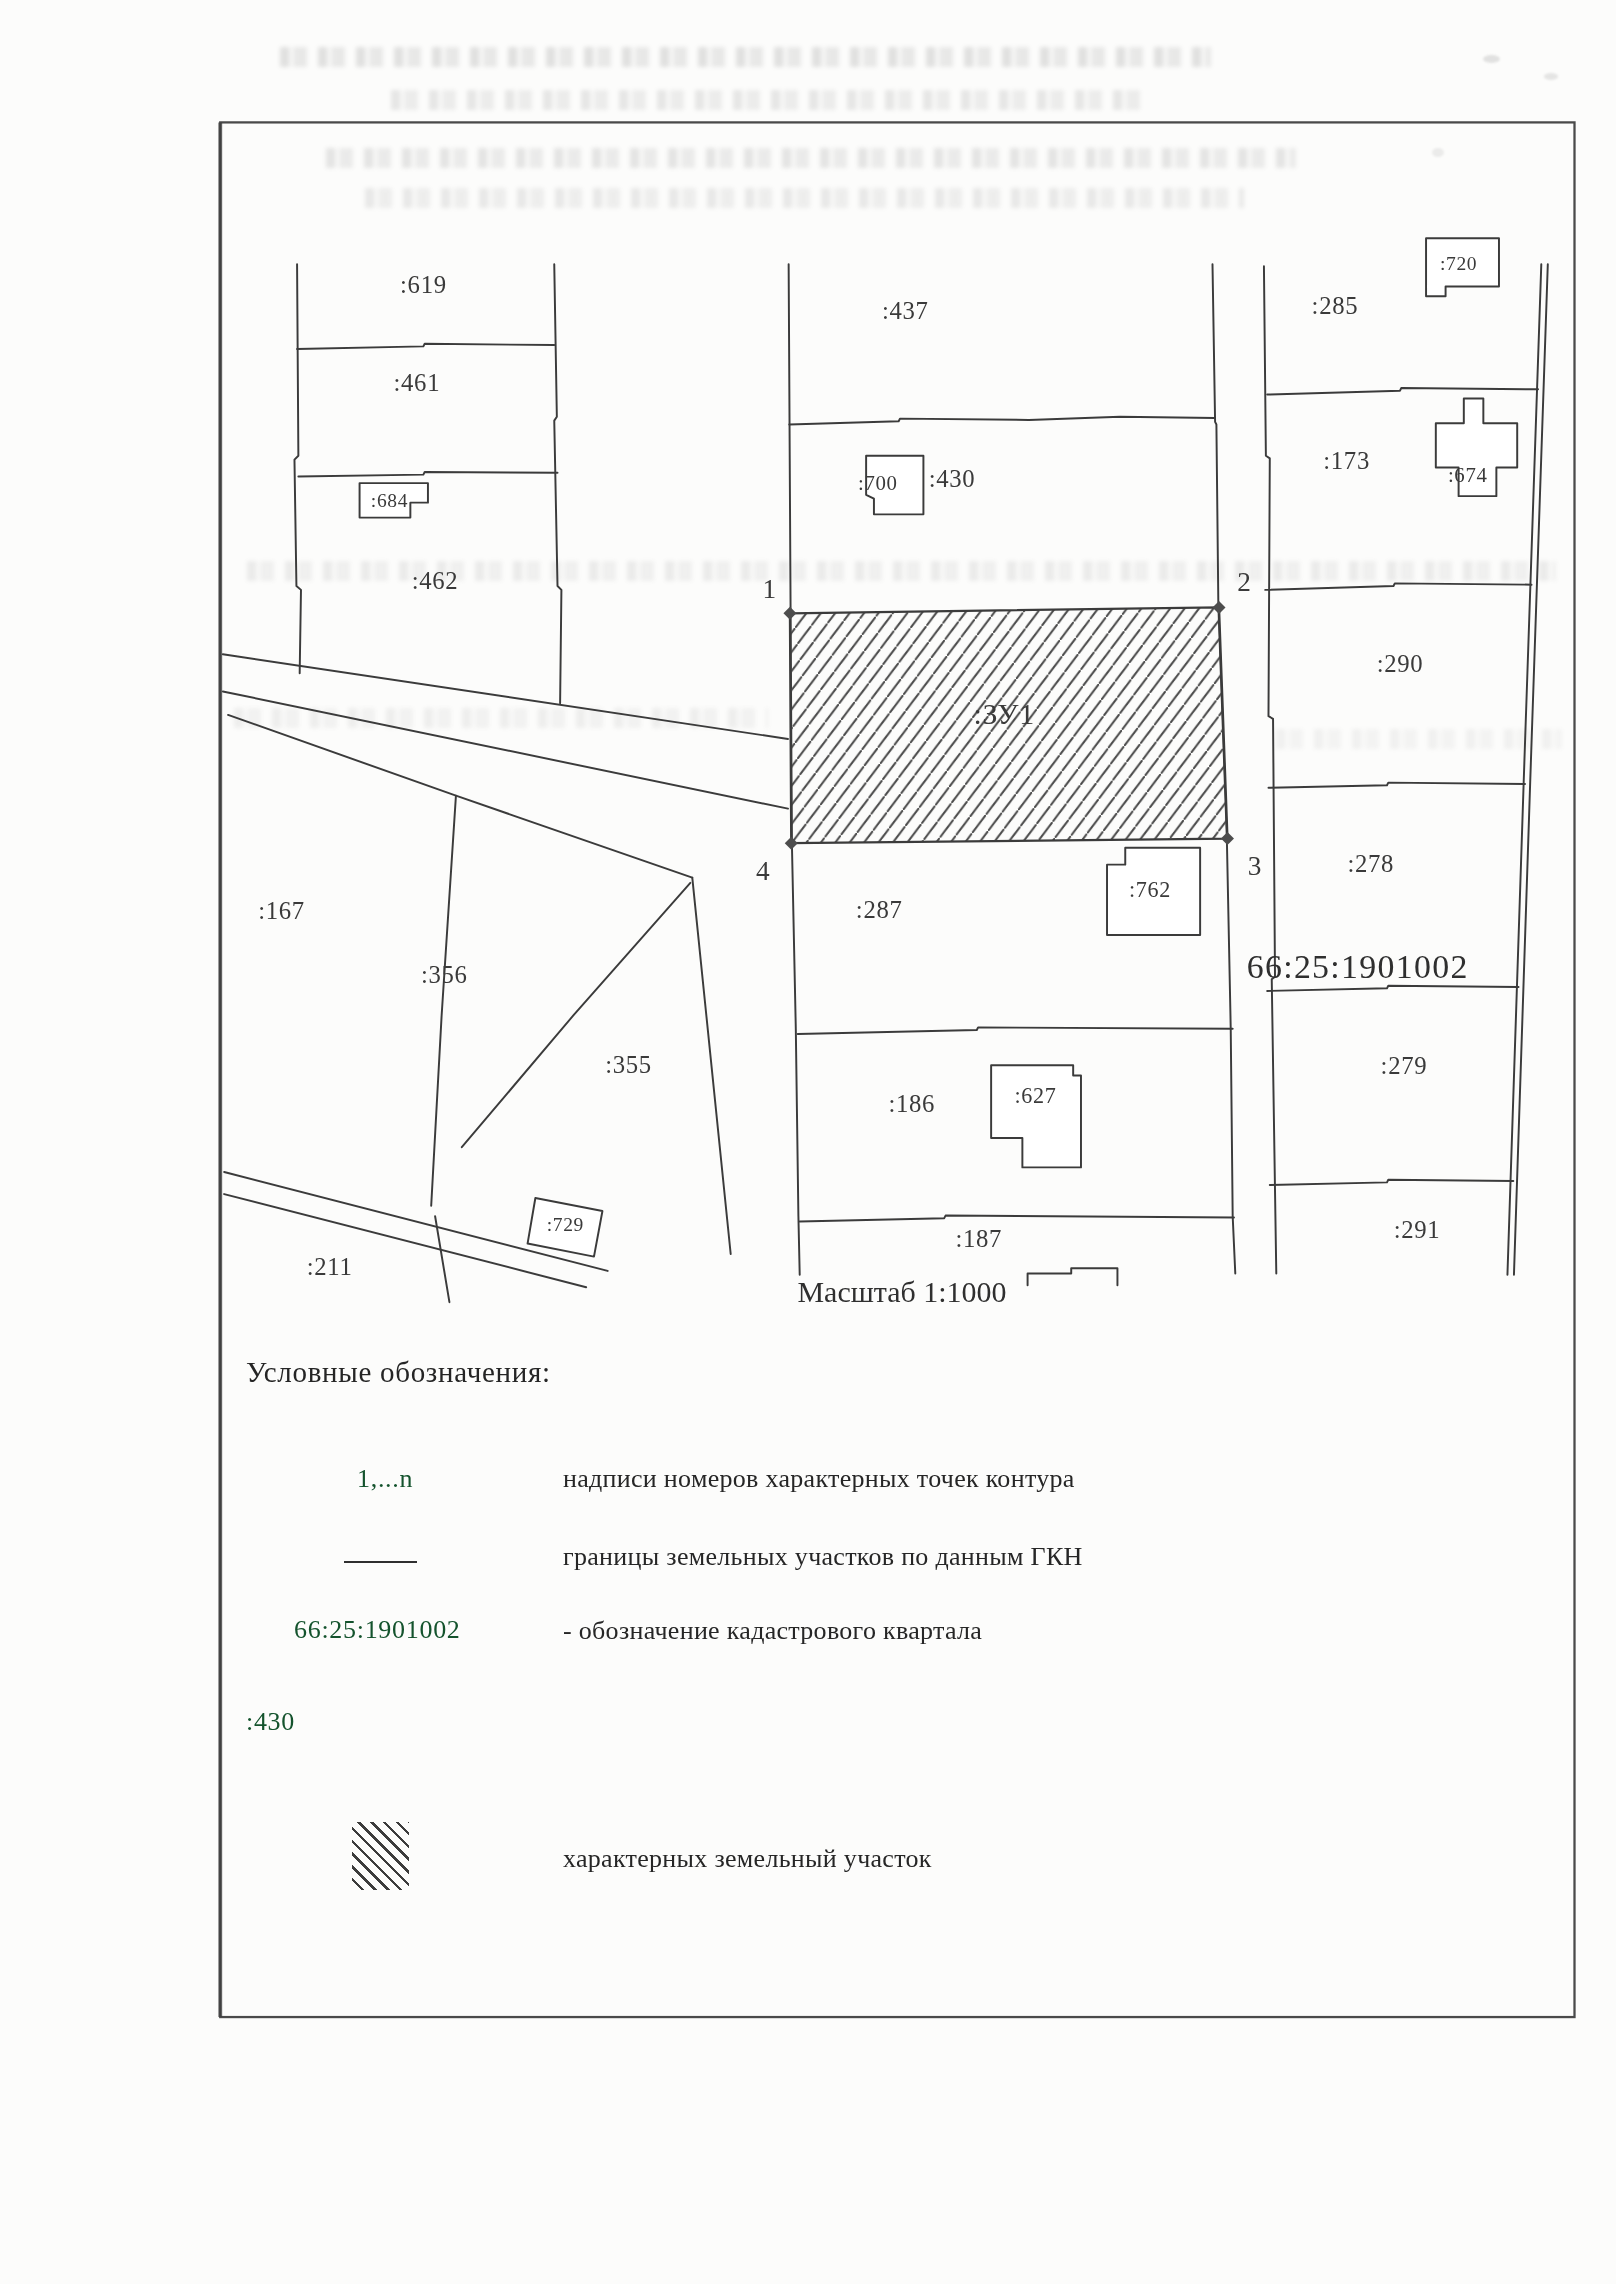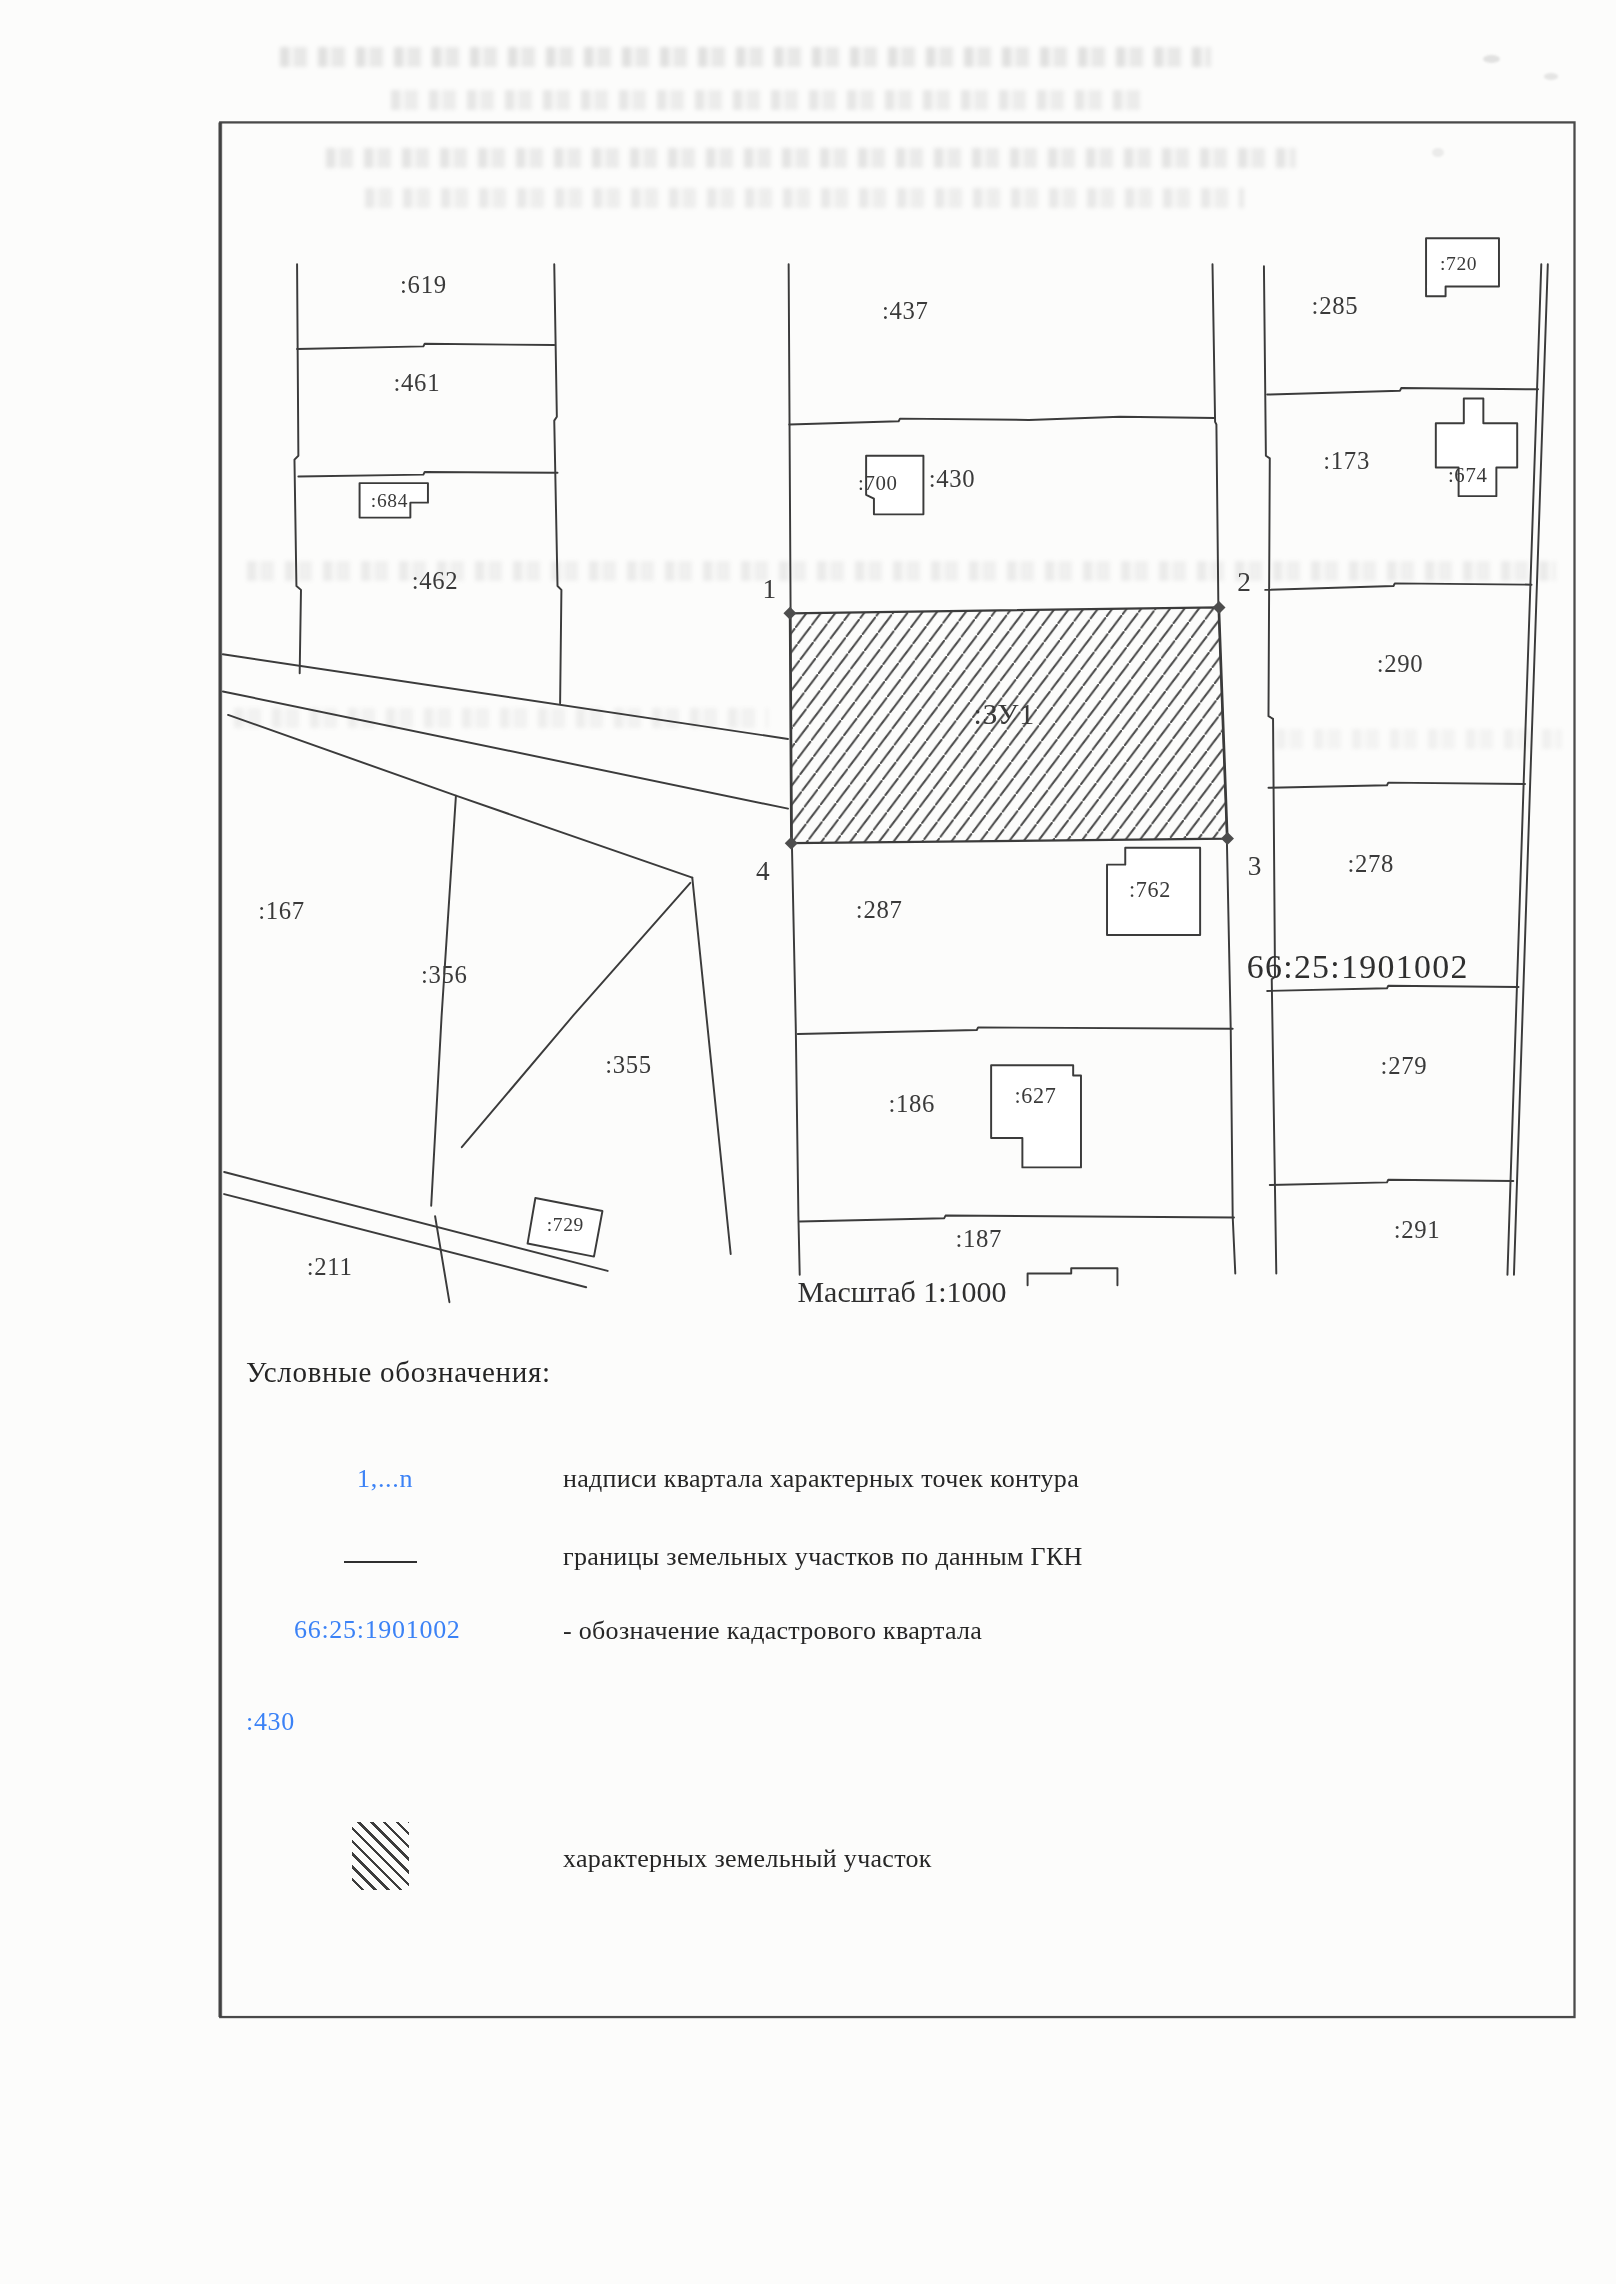--- a/index.html
+++ b/index.html
@@ -35,21 +35,21 @@
   .legend-heading{
     position:absolute;left:246px;top:1356px;
     font-size:29px;font-weight:normal;color:#252525;letter-spacing:0.7px;
   }
   .legend-row-text{
     position:absolute;left:563px;
     font-size:26px;color:#262626;letter-spacing:0.3px;white-space:nowrap;
   }
   .legend-sym-text{
     position:absolute;
-    font-size:26px;color:#3b82f6;letter-spacing:0.7px;
+    font-size:26px;color:#14532d;letter-spacing:0.7px;
   }
   .legend-line-sym{
     position:absolute;left:344px;top:1561px;width:73px;height:0;
     border-top:2px solid #2f2f2f;
   }
   .legend-hatch-sym{
     position:absolute;left:352px;top:1822px;width:57px;height:68px;
     background:repeating-linear-gradient(45deg, transparent 0 6.5px, #3c3c3c 6.5px 9px);
   }
 </style>
@@ -169,21 +169,21 @@
       </g>
 
     <text class="quarter-label" x="2085" y="1502" font-size="52" text-anchor="middle">66:25:1901002</text>
 
     <text class="scale-label" x="1385" y="2000" font-size="46" text-anchor="middle">Масштаб 1:1000</text>
   </svg>
 
   <div class="legend-heading">Условные обозначения:</div>
 
   <div class="legend-sym-text" style="left:357px;top:1464px;">1,...n</div>
-  <div class="legend-row-text" style="top:1464px;">надписи квартала характерных точек контура</div>
+  <div class="legend-row-text" style="top:1464px;">надписи номеров характерных точек контура</div>
 
   <div class="legend-line-sym"></div>
   <div class="legend-row-text" style="top:1542px;">границы земельных участков по данным ГКН</div>
 
   <div class="legend-sym-text" style="left:294px;top:1615px;">66:25:1901002</div>
   <div class="legend-row-text" style="top:1616px;">- обозначение кадастрового квартала</div>
 
   <div class="legend-sym-text" style="left:246px;top:1707px;">:430</div>
 
   <div class="legend-hatch-sym"></div>

